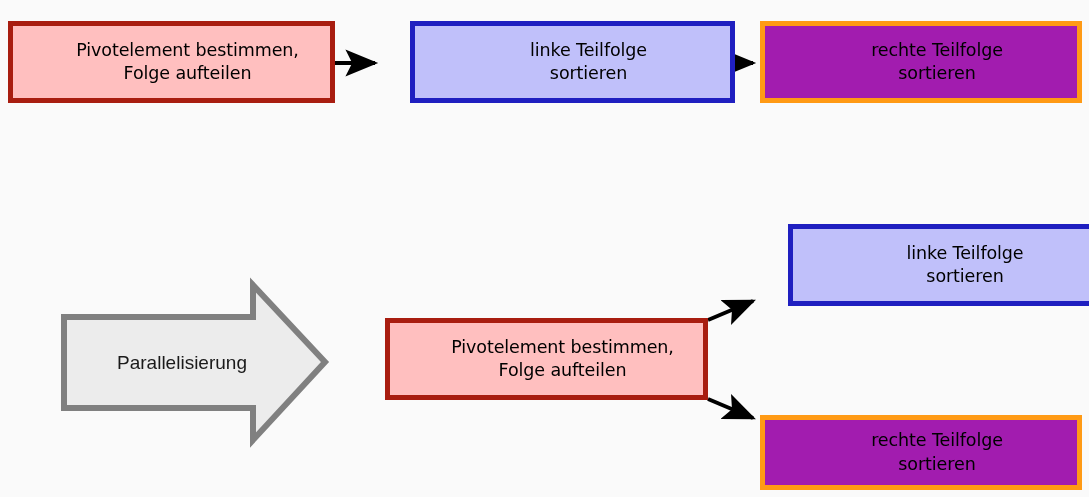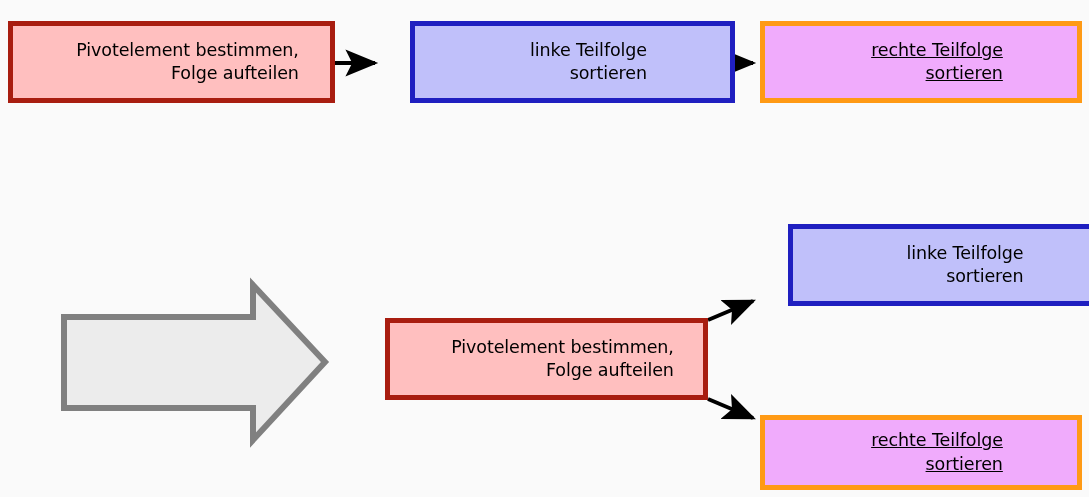--- a/index.html
+++ b/index.html
@@ -14,42 +14,41 @@
     background: #fafafa;
     overflow: hidden;
     font-family: "DejaVu Sans", sans-serif;
   }
   .node {
     position: absolute;
     box-sizing: border-box;
     display: flex;
     align-items: center;
     justify-content: center;
-    text-align: right;
+    text-align: center;
     font-size: 17.5px;
     line-height: 1.33;
     color: #000000;
     letter-spacing: -0.1px;
     white-space: pre-line;
     z-index: 3;
     padding-left: 32px;
   }
   .node-pink {
     background: #ffbfbf;
     border: 5px solid #a81d10;
   }
   .node-blue {
     background: #c0c0fa;
     border: 5px solid #1f1fc0;
     margin-left: 28px;
   }
   .node-yellow {
-    background: #f0abfc;
+    background: #a21caf;
     border: 5px solid #ff9a15;
-    text-decoration: underline;
   }
   
   #node-top-pink   { left: 8px;   top: 21px;  width: 327px; height: 82px; }
   #node-top-blue   { left: 382px; top: 21px;  width: 325px; height: 82px; }
   #node-top-yellow { left: 760px; top: 21px;  width: 322px; height: 82px; }
   
   #node-bot-pink   { left: 385px; top: 318px; width: 323px; height: 82px; }
   #node-bot-blue   { left: 760px; top: 224px; width: 322px; height: 82px; }
   #node-bot-yellow { left: 760px; top: 415px; width: 322px; height: 75px; }
 
@@ -107,20 +106,21 @@
   <div id="node-top-blue" class="node node-blue">
     <span>linke Teilfolge
 sortieren</span>
   </div>
 
   <div id="node-top-yellow" class="node node-yellow">
     <span>rechte Teilfolge
 sortieren</span>
   </div>
 
+  <div class="block-arrow-label">Parallelisierung</div>
 
   <div id="node-bot-pink" class="node node-pink">
     <span>Pivotelement bestimmen,
 Folge aufteilen</span>
   </div>
 
   <div id="node-bot-blue" class="node node-blue">
     <span>linke Teilfolge
 sortieren</span>
   </div>

